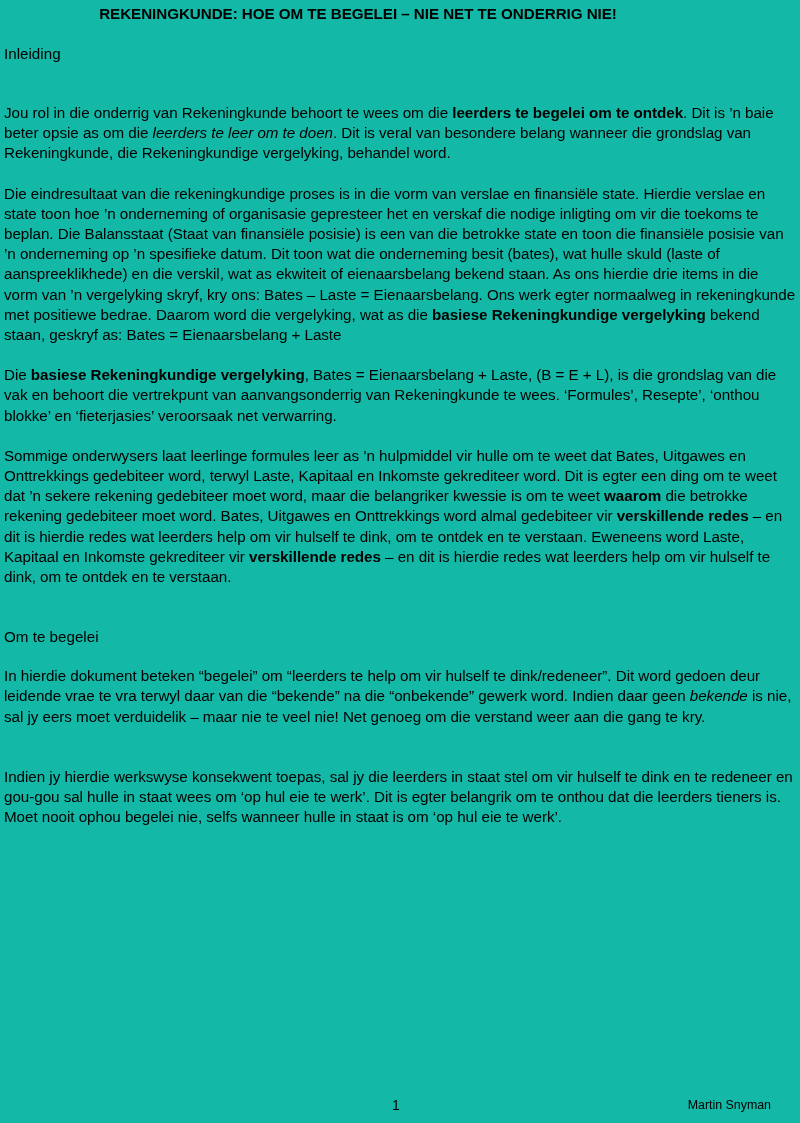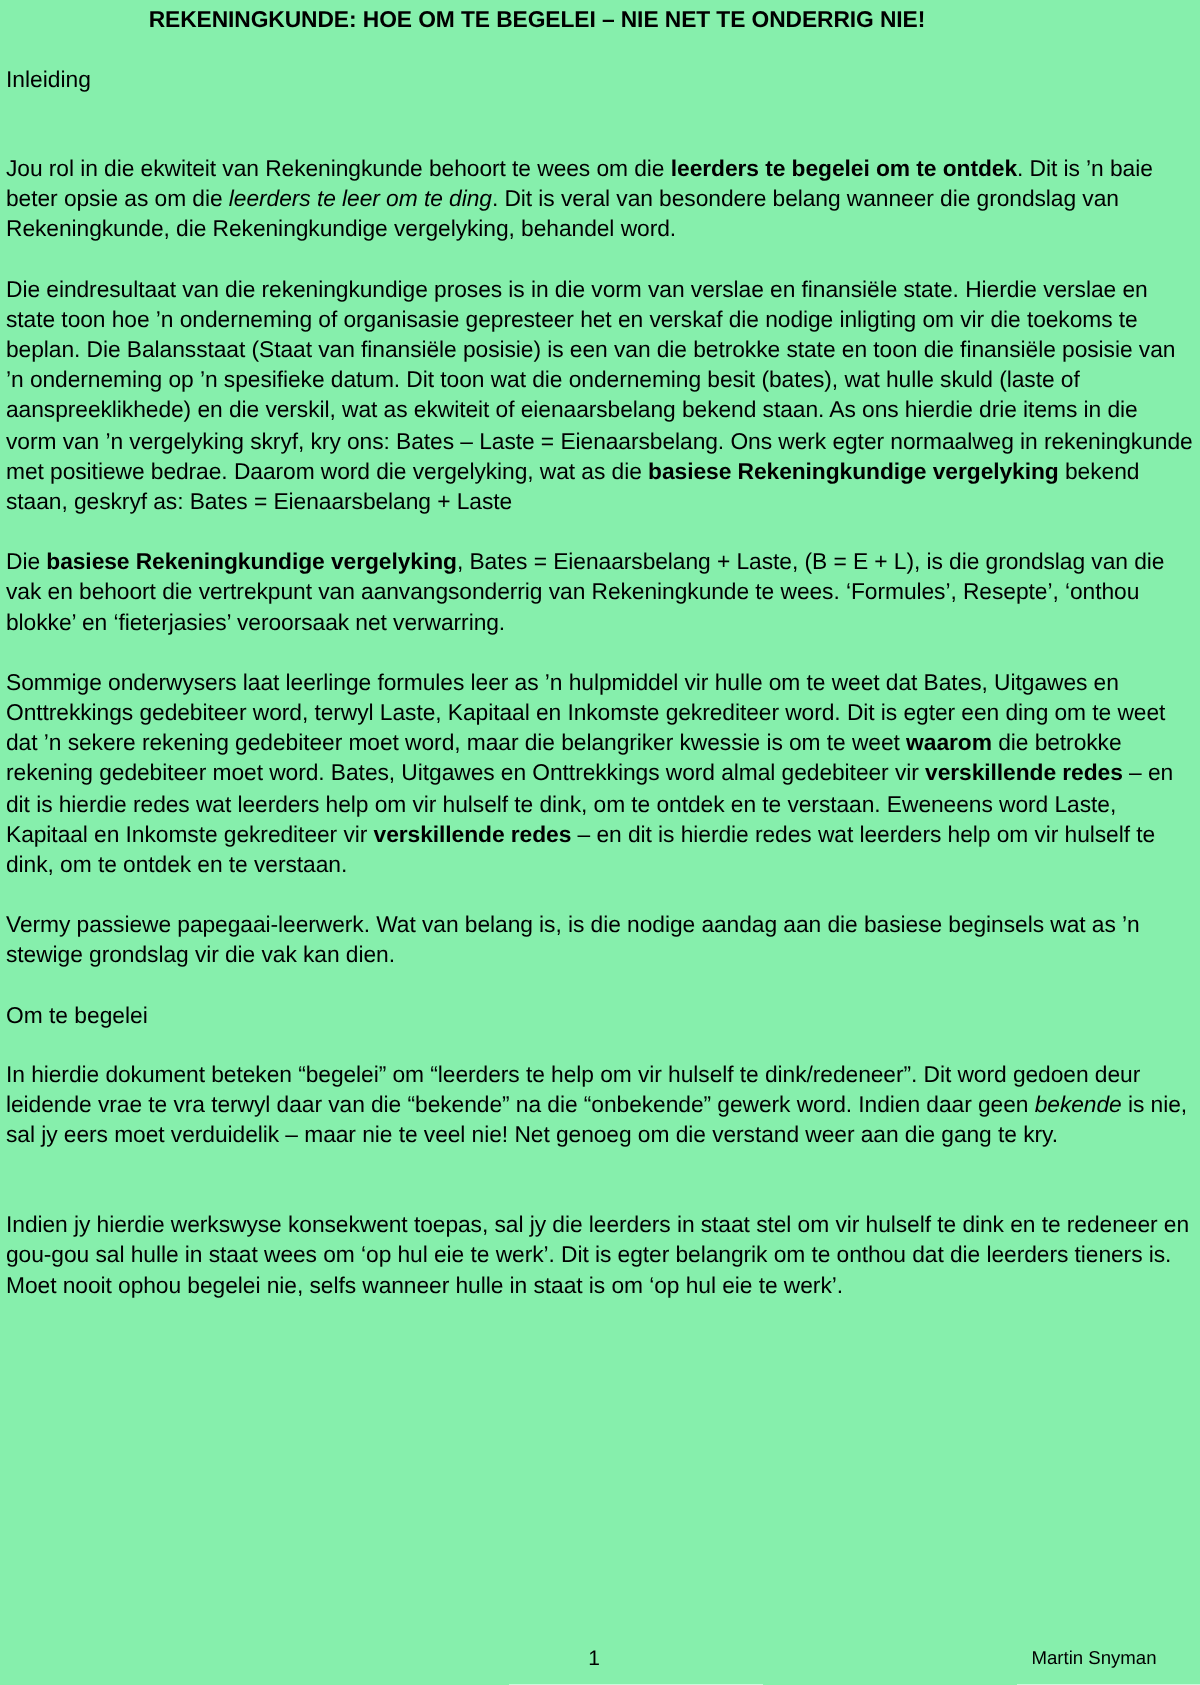--- a/index.html
+++ b/index.html
@@ -8,21 +8,21 @@
     background: #ffffff;
   }
   body {
     font-family: "Liberation Sans", sans-serif;
     color: #000000;
   }
   .page {
     position: relative;
     width: 800px;
     height: 1123px;
-    background: #86efac;
+    background: #14b8a6;
     box-sizing: border-box;
     overflow: hidden;
   }
   .content {
     position: absolute;
     left: 4px;
     top: 4px;
     width: 792px;
   }
   .doc-title {
@@ -87,37 +87,36 @@
 
     <div class="spacer-title"></div>
 
     <h2 class="heading">Inleiding</h2>
 
     <div class="spacer-sm"></div>
 
 
     <div class="spacer-sm"></div>
 
-    <p class="para"><span>Jou rol in die ekwiteit van Rekeningkunde behoort te wees om die </span><b>leerders te begelei om te ontdek</b><span>. Dit is ’n baie beter opsie as om die </span><i>leerders te leer om te ding</i><span>. Dit is veral van besondere belang wanneer die grondslag van Rekeningkunde, die Rekeningkundige vergelyking, behandel word.</span></p>
+    <p class="para"><span>Jou rol in die onderrig van Rekeningkunde behoort te wees om die </span><b>leerders te begelei om te ontdek</b><span>. Dit is ’n baie beter opsie as om die </span><i>leerders te leer om te doen</i><span>. Dit is veral van besondere belang wanneer die grondslag van Rekeningkunde, die Rekeningkundige vergelyking, behandel word.</span></p>
 
     <div class="spacer-sm"></div>
 
     <p class="para"><span>Die eindresultaat van die rekeningkundige proses is in die vorm van verslae en finansiële state. Hierdie verslae en state toon hoe ’n onderneming of organisasie gepresteer het en verskaf die nodige inligting om vir die toekoms te beplan. Die Balansstaat (Staat van finansiële posisie) is een van die betrokke state en toon die finansiële posisie van ’n onderneming op ’n spesifieke datum. Dit toon wat die onderneming besit (bates), wat hulle skuld (laste of aanspreeklikhede) en die verskil, wat as ekwiteit of eienaarsbelang bekend staan. As ons hierdie drie items in die vorm van ’n vergelyking skryf, kry ons: Bates – Laste = Eienaarsbelang. Ons werk egter normaalweg in rekeningkunde met positiewe bedrae. Daarom word die vergelyking, wat as die </span><b>basiese Rekeningkundige vergelyking</b><span> bekend staan, geskryf as: Bates = Eienaarsbelang + Laste</span></p>
 
     <div class="spacer-sm"></div>
 
     <p class="para"><span>Die </span><b>basiese Rekeningkundige vergelyking</b><span>, Bates = Eienaarsbelang + Laste, (B = E + L), is die grondslag van die vak en behoort die vertrekpunt van aanvangsonderrig van Rekeningkunde te wees. ‘Formules’, Resepte’, ‘onthou blokke’ en ‘fieterjasies’ veroorsaak net verwarring.</span></p>
 
     <div class="spacer-sm"></div>
 
     <p class="para"><span>Sommige onderwysers laat leerlinge formules leer as ’n hulpmiddel vir hulle om te weet dat Bates, Uitgawes en Onttrekkings gedebiteer word, terwyl Laste, Kapitaal en Inkomste gekrediteer word. Dit is egter een ding om te weet dat ’n sekere rekening gedebiteer moet word, maar die belangriker kwessie is om te weet </span><b>waarom</b><span> die betrokke rekening gedebiteer moet word. Bates, Uitgawes en Onttrekkings word almal gedebiteer vir </span><b>verskillende redes</b><span> – en dit is hierdie redes wat leerders help om vir hulself te dink, om te ontdek en te verstaan. Eweneens word Laste, Kapitaal en Inkomste gekrediteer vir </span><b>verskillende redes</b><span> – en dit is hierdie redes wat leerders help om vir hulself te dink, om te ontdek en te verstaan.</span></p>
 
     <div class="spacer-sm"></div>
 
-    <p class="para">Vermy passiewe papegaai-leerwerk. Wat van belang is, is die nodige aandag aan die basiese beginsels wat as ’n stewige grondslag vir die vak kan dien.</p>
 
     <div class="spacer-md"></div>
 
     <h2 class="heading">Om te begelei</h2>
 
     <div class="spacer-sm"></div>
 
     <p class="para"><span>In hierdie dokument beteken “begelei” om “leerders te help om vir hulself te dink/redeneer”. Dit word gedoen deur leidende vrae te vra terwyl daar van die “bekende” na die “onbekende” gewerk word. Indien daar geen </span><i>bekende</i><span> is nie, sal jy eers moet verduidelik – maar nie te veel nie! Net genoeg om die verstand weer aan die gang te kry.</span></p>
 
     <div class="spacer-sm"></div>

